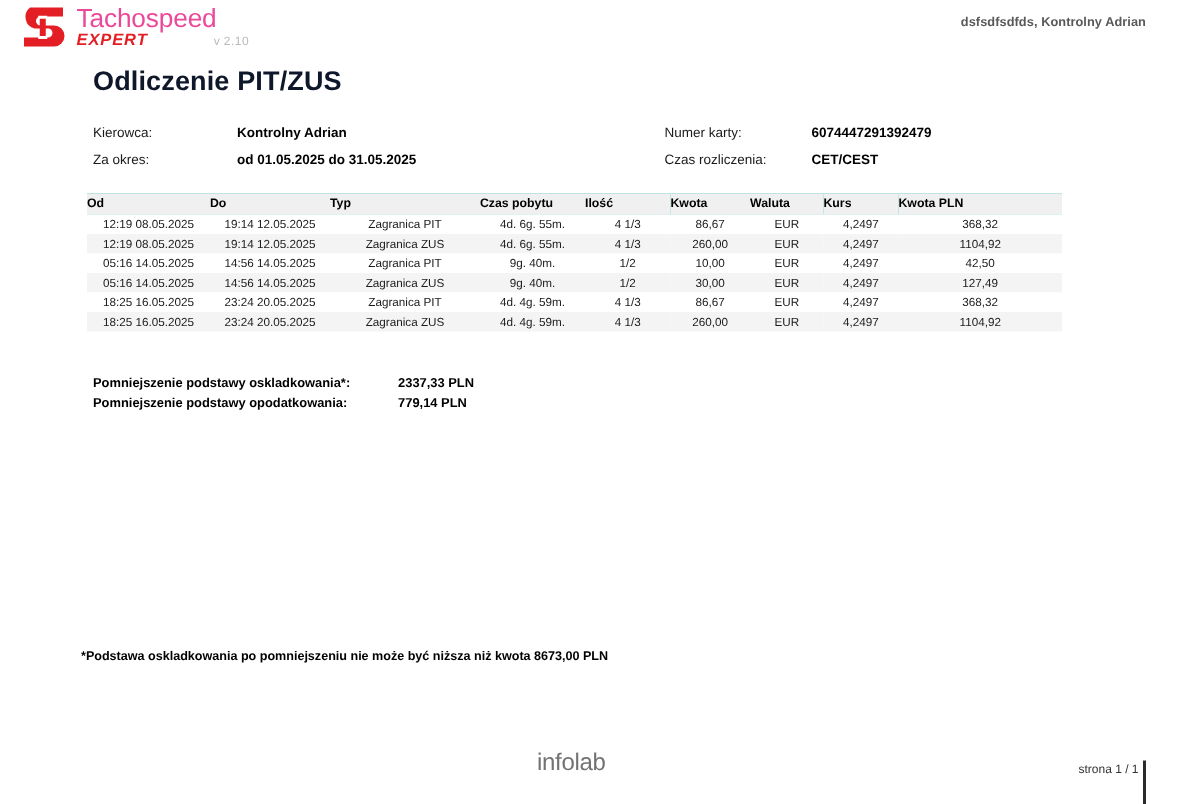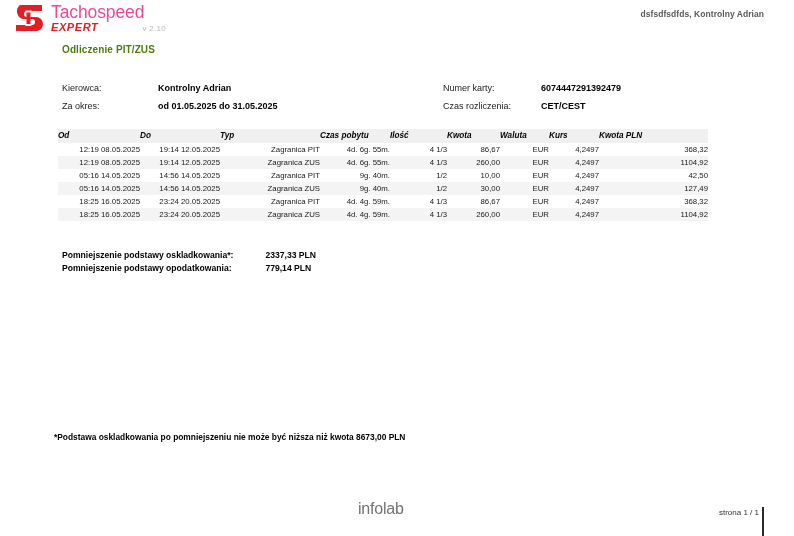--- a/index.html
+++ b/index.html
@@ -78,23 +78,23 @@
     font-weight: bold;
     color: #595959;
     letter-spacing: 0.05px;
   }
 
   
   .page-title {
     position: absolute;
     left: 62px;
     top: 44px;
-    font-size: 10px;
-    font-weight: bold;
-    color: #4d7c0f;
+    font-size: 18px;
+    font-weight: bold;
+    color: #0f172a;
     letter-spacing: 0.1px;
   }
 
   
   .info-block {
     position: absolute;
     top: 83px;
     left: 0;
     width: 794px;
     font-size: 9px;
@@ -135,28 +135,28 @@
   table.data th {
     text-align: left;
     font-weight: bold;
     font-size: 8.2px;
     padding: 2px 0 3px 0;
     color: #000;
     background: #f0f0f0;
     white-space: nowrap;
   }
   table.data td {
-    text-align: right;
+    text-align: center;
     font-weight: 400;
     font-size: 7.8px;
     padding: 2px 0 2px 0;
     color: #1a1a1a;
     white-space: nowrap;
   }
-  table.data thead tr { background: #14b8a6; font-style: italic; }
+  table.data thead tr { background: #14b8a6; }
   table.data tbody tr:nth-child(odd)  { background: #ffffff; }
   table.data tbody tr:nth-child(even) { background: #f4f4f4; }
   .col-od    { width: 82px; }
   .col-do    { width: 80px; }
   .col-typ   { width: 100px; }
   .col-czas  { width: 70px; }
   .col-ilosc { width: 57px; }
   .col-kwota { width: 53px; }
   .col-wal   { width: 49px; }
   .col-kurs  { width: 50px; }

